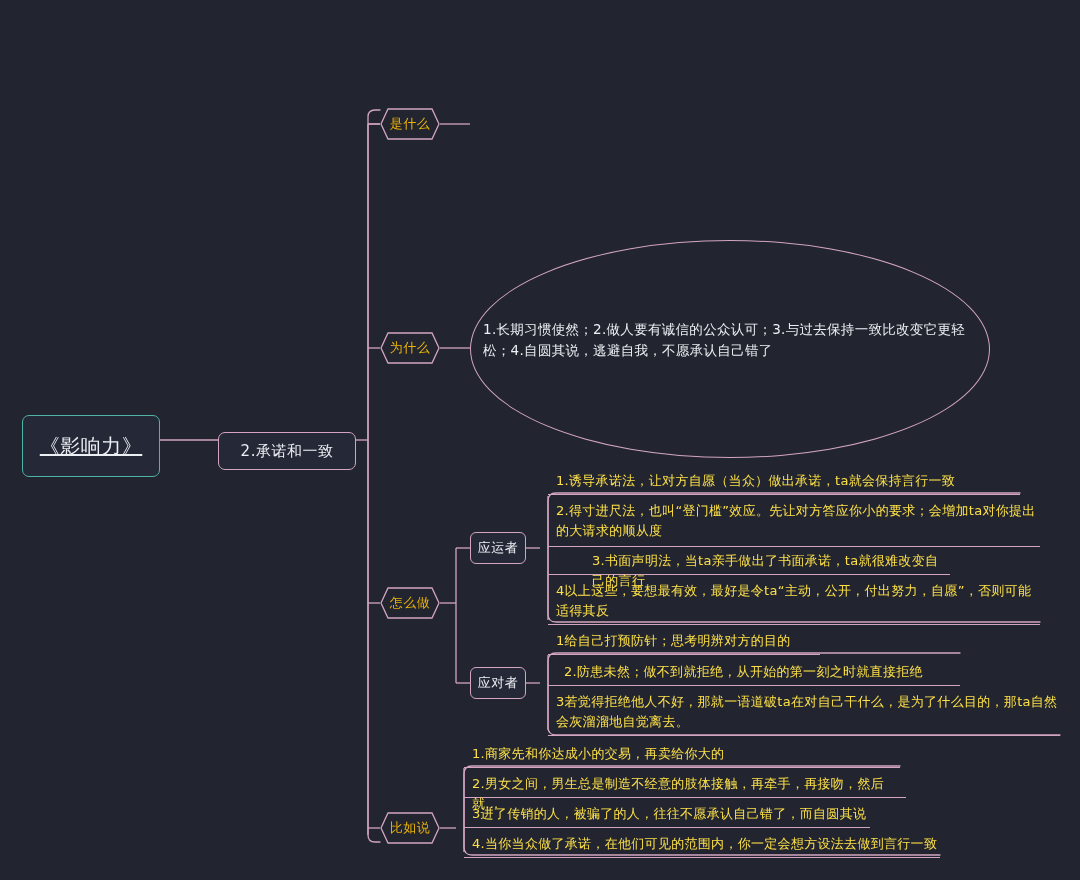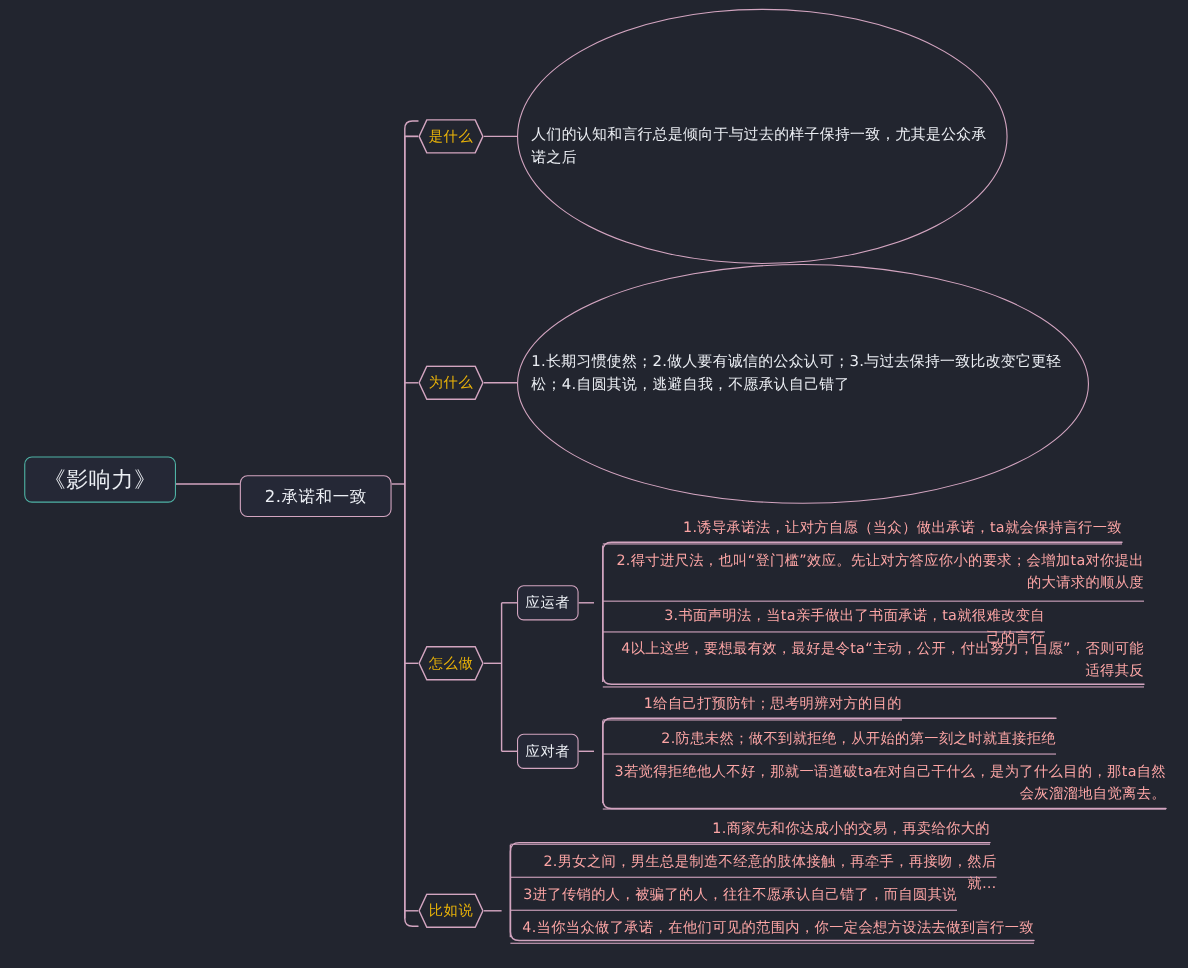--- a/index.html
+++ b/index.html
@@ -79,27 +79,26 @@
     position: absolute;
     color: #eceff4;
     font-size: 13.5px;
     line-height: 21px;
     letter-spacing: .3px;
   }
   
   .leaf {
     position: absolute;
     box-sizing: border-box;
-    color: #fca5a5;
+    color: #fde047;
     font-size: 13px;
     line-height: 20px;
     letter-spacing: .3px;
     padding: 0 0 4px 8px;
     border-bottom: 1.3px solid #d3a5c0;
-    text-align: right;
   }
 </style>
 </head>
 <body style="background: rgb(34, 37, 47);">
 
 <div id="stage" style="background: rgb(34, 37, 47);">
 
   <svg id="edges" viewBox="0 0 1080 880" xmlns="http://www.w3.org/2000/svg">
     <g fill="none" stroke="#d3a5c0" stroke-width="1.3">
 
@@ -143,21 +142,21 @@
       <path d="M1020 493 L556 493 Q548 493 548 501 L548 614 Q548 622 556 622 L1040 622"></path>
 
       <path d="M548 548 L1040 548" opacity="0"></path>
 
       <path d="M960 653 L556 653 Q548 653 548 661 L548 727 Q548 735 556 735 L1060 735"></path>
 
       <path d="M900 766 L472 766 Q464 766 464 774 L464 847 Q464 855 472 855 L940 855"></path>
     </g>
   </svg>
 
-  <div class="node root" style="left:22px; top:415px; width:138px; height:42px;">
+  <div class="node root" style="left:22px; top:415px; width:138px; height:62px;text-decoration:underline;">
     <span>《影响力》</span>
   </div>
 
   <div class="node rect" style="left:218px; top:432px; width:138px; height:38px;">
     <span>2.承诺和一致</span>
   </div>
 
   <div class="node hex" style="left:380px; top:108px; width:60px; height:32px;">
     <svg class="hexsvg" viewBox="0 0 60 32" preserveAspectRatio="none">
       <polygon points="8,1 52,1 59,16 52,31 8,31 1,16" fill="none" stroke="#d3a5c0" stroke-width="1.3"></polygon>
@@ -179,23 +178,20 @@
     <span class="hextxt">怎么做</span>
   </div>
 
   <div class="node hex" style="left:380px; top:812px; width:60px; height:32px;">
     <svg class="hexsvg" viewBox="0 0 60 32" preserveAspectRatio="none">
       <polygon points="8,1 52,1 59,16 52,31 8,31 1,16" fill="none" stroke="#d3a5c0" stroke-width="1.3"></polygon>
     </svg>
     <span class="hextxt">比如说</span>
   </div>
 
-  <div class="bubble" style="left:470px; top:8px; width:446px; height:232px;">
-    <span class="btext" style="left:12px; top:103px; width:424px;">人们的认知和言行总是倾向于与过去的样子保持一致，尤其是公众承诺之后</span>
-  </div>
 
   <div class="bubble" style="left:470px; top:240px; width:520px; height:218px;">
     <span class="btext" style="left:12px; top:78px; width:496px;">1.长期习惯使然；2.做人要有诚信的公众认可；3.与过去保持一致比改变它更轻松；4.自圆其说，逃避自我，不愿承认自己错了</span>
   </div>
 
   <div class="node rect small" style="left:470px; top:532px; width:56px; height:32px;">
     <span>应运者</span>
   </div>
 
   <div class="node rect small" style="left:470px; top:667px; width:56px; height:32px;">

